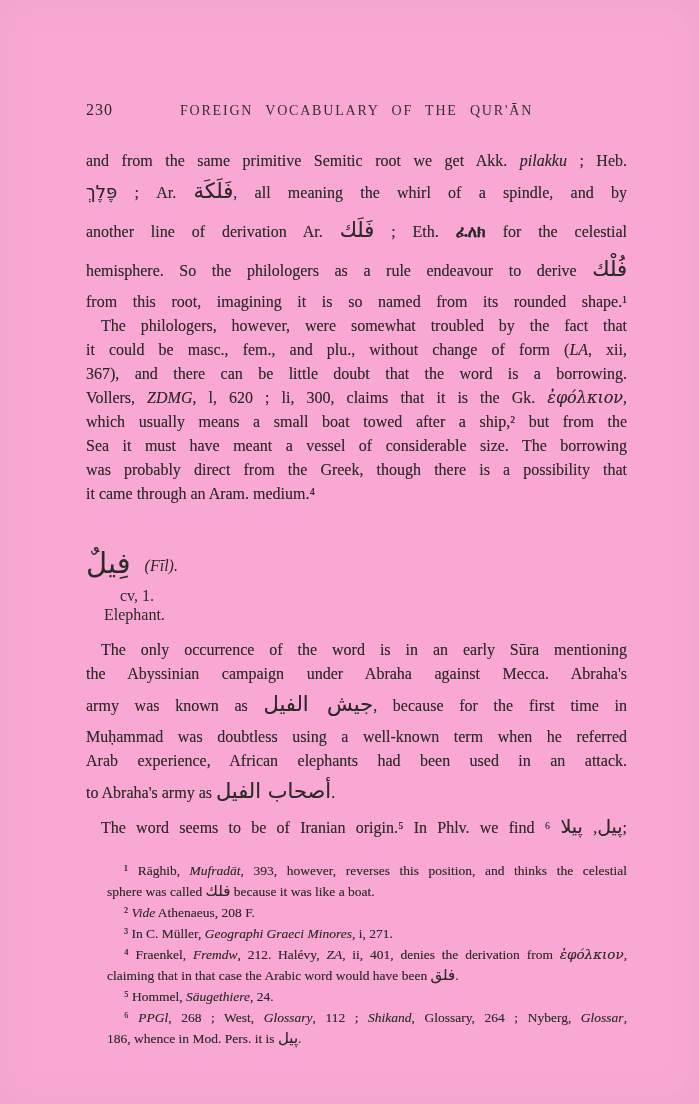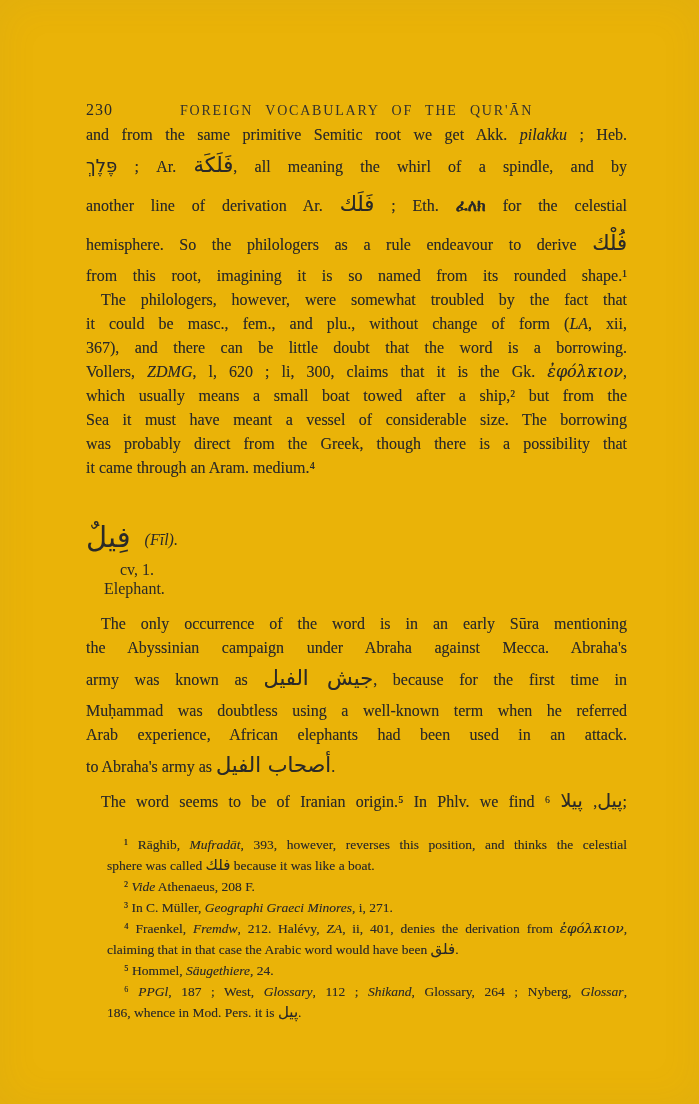--- a/index.html
+++ b/index.html
@@ -1,34 +1,34 @@
 <!DOCTYPE html>
 <html><head>
 <meta charset="utf-8">
 <style>
   html,body{margin:0;padding:0;background:#e8e6e2;}
   .page{
-    width:699px;height:1104px;background:#eab308;overflow:hidden;
+    width:699px;height:1104px;background:#f9a8d4;overflow:hidden;
     position:relative;margin:0 auto;
     font-family:"Liberation Serif","DejaVu Serif",serif;color:#2b2a28;
     box-shadow:inset 0 0 40px rgba(120,110,95,.08);
   }
   .content{margin-left:86px;width:541px;}
   .header{position:relative;text-align:center;padding-top:101px;height:22px;}
   .pageno{position:absolute;left:0;top:101px;font-size:16px;letter-spacing:1px;}
   .title{font-size:14px;letter-spacing:1.8px;word-spacing:7px;color:#33312e;}
   .para .line{
     font-size:16px;line-height:24px;
     text-align:justify;text-align-last:justify;
     text-shadow:0 0 .5px rgba(50,48,45,.45);
   }
   .line.last{text-align-last:left;}
   .line.ind{text-indent:15px;}
   .line.tall{line-height:39px;}
-  .p1{}
+  .p1{margin-top:26px;}
   .p3{margin-top:14px;}
   .p4{margin-top:4px;}
   .i{font-style:italic;}
   .ar{font-family:"DejaVu Sans",sans-serif;font-size:21px;line-height:1;}
   .arf{font-family:"DejaVu Sans",sans-serif;font-size:15px;line-height:1;}
   .hb{font-family:"DejaVu Sans",sans-serif;font-size:18px;line-height:1;}
   .eth{font-family:"DejaVu Sans",sans-serif;font-size:16px;font-weight:bold;line-height:1;}
   .gk{font-family:"DejaVu Serif",serif;font-style:italic;}
   .phl{font-family:"DejaVu Sans",sans-serif;font-size:19px;line-height:1;}
   .entry{margin-top:26px;}
@@ -99,18 +99,18 @@
       </div>
 
     <div class="footnotes">
         <div class="line ind"><span>¹ Rāghib, </span><span class="i">Mufradāt</span><span>, 393, however, reverses this position, and thinks the celestial</span></div>
         <div class="line last"><span>sphere was called </span><span class="arf">فلك</span><span> because it was like a boat.</span></div>
         <div class="line ind last"><span>² </span><span class="i">Vide</span><span> Athenaeus, 208 F.</span></div>
         <div class="line ind last"><span>³ In C. Müller, </span><span class="i">Geographi Graeci Minores</span><span>, i, 271.</span></div>
         <div class="line ind"><span>⁴ Fraenkel, </span><span class="i">Fremdw</span><span>, 212.  Halévy, </span><span class="i">ZA</span><span>, ii, 401, denies the derivation from </span><span class="gk">ἐφόλκιον</span><span>,</span></div>
         <div class="line last"><span>claiming that in that case the Arabic word would have been </span><span class="arf">فلق</span><span>.</span></div>
         <div class="line ind last"><span>⁵ Hommel, </span><span class="i">Säugethiere</span><span>, 24.</span></div>
-        <div class="line ind"><span>⁶ </span><span class="i">PPGl</span><span>, 187 ;  West, </span><span class="i">Glossary</span><span>, 112 ;  </span><span class="i">Shikand</span><span>, Glossary, 264 ;  Nyberg, </span><span class="i">Glossar</span><span>,</span></div>
+        <div class="line ind"><span>⁶ </span><span class="i">PPGl</span><span>, 268 ;  West, </span><span class="i">Glossary</span><span>, 112 ;  </span><span class="i">Shikand</span><span>, Glossary, 264 ;  Nyberg, </span><span class="i">Glossar</span><span>,</span></div>
         <div class="line last"><span>186, whence in Mod. Pers. it is </span><span class="arf">پيل</span><span>.</span></div>
       </div>
 
   </div>
 </div>
 
 </body></html>

